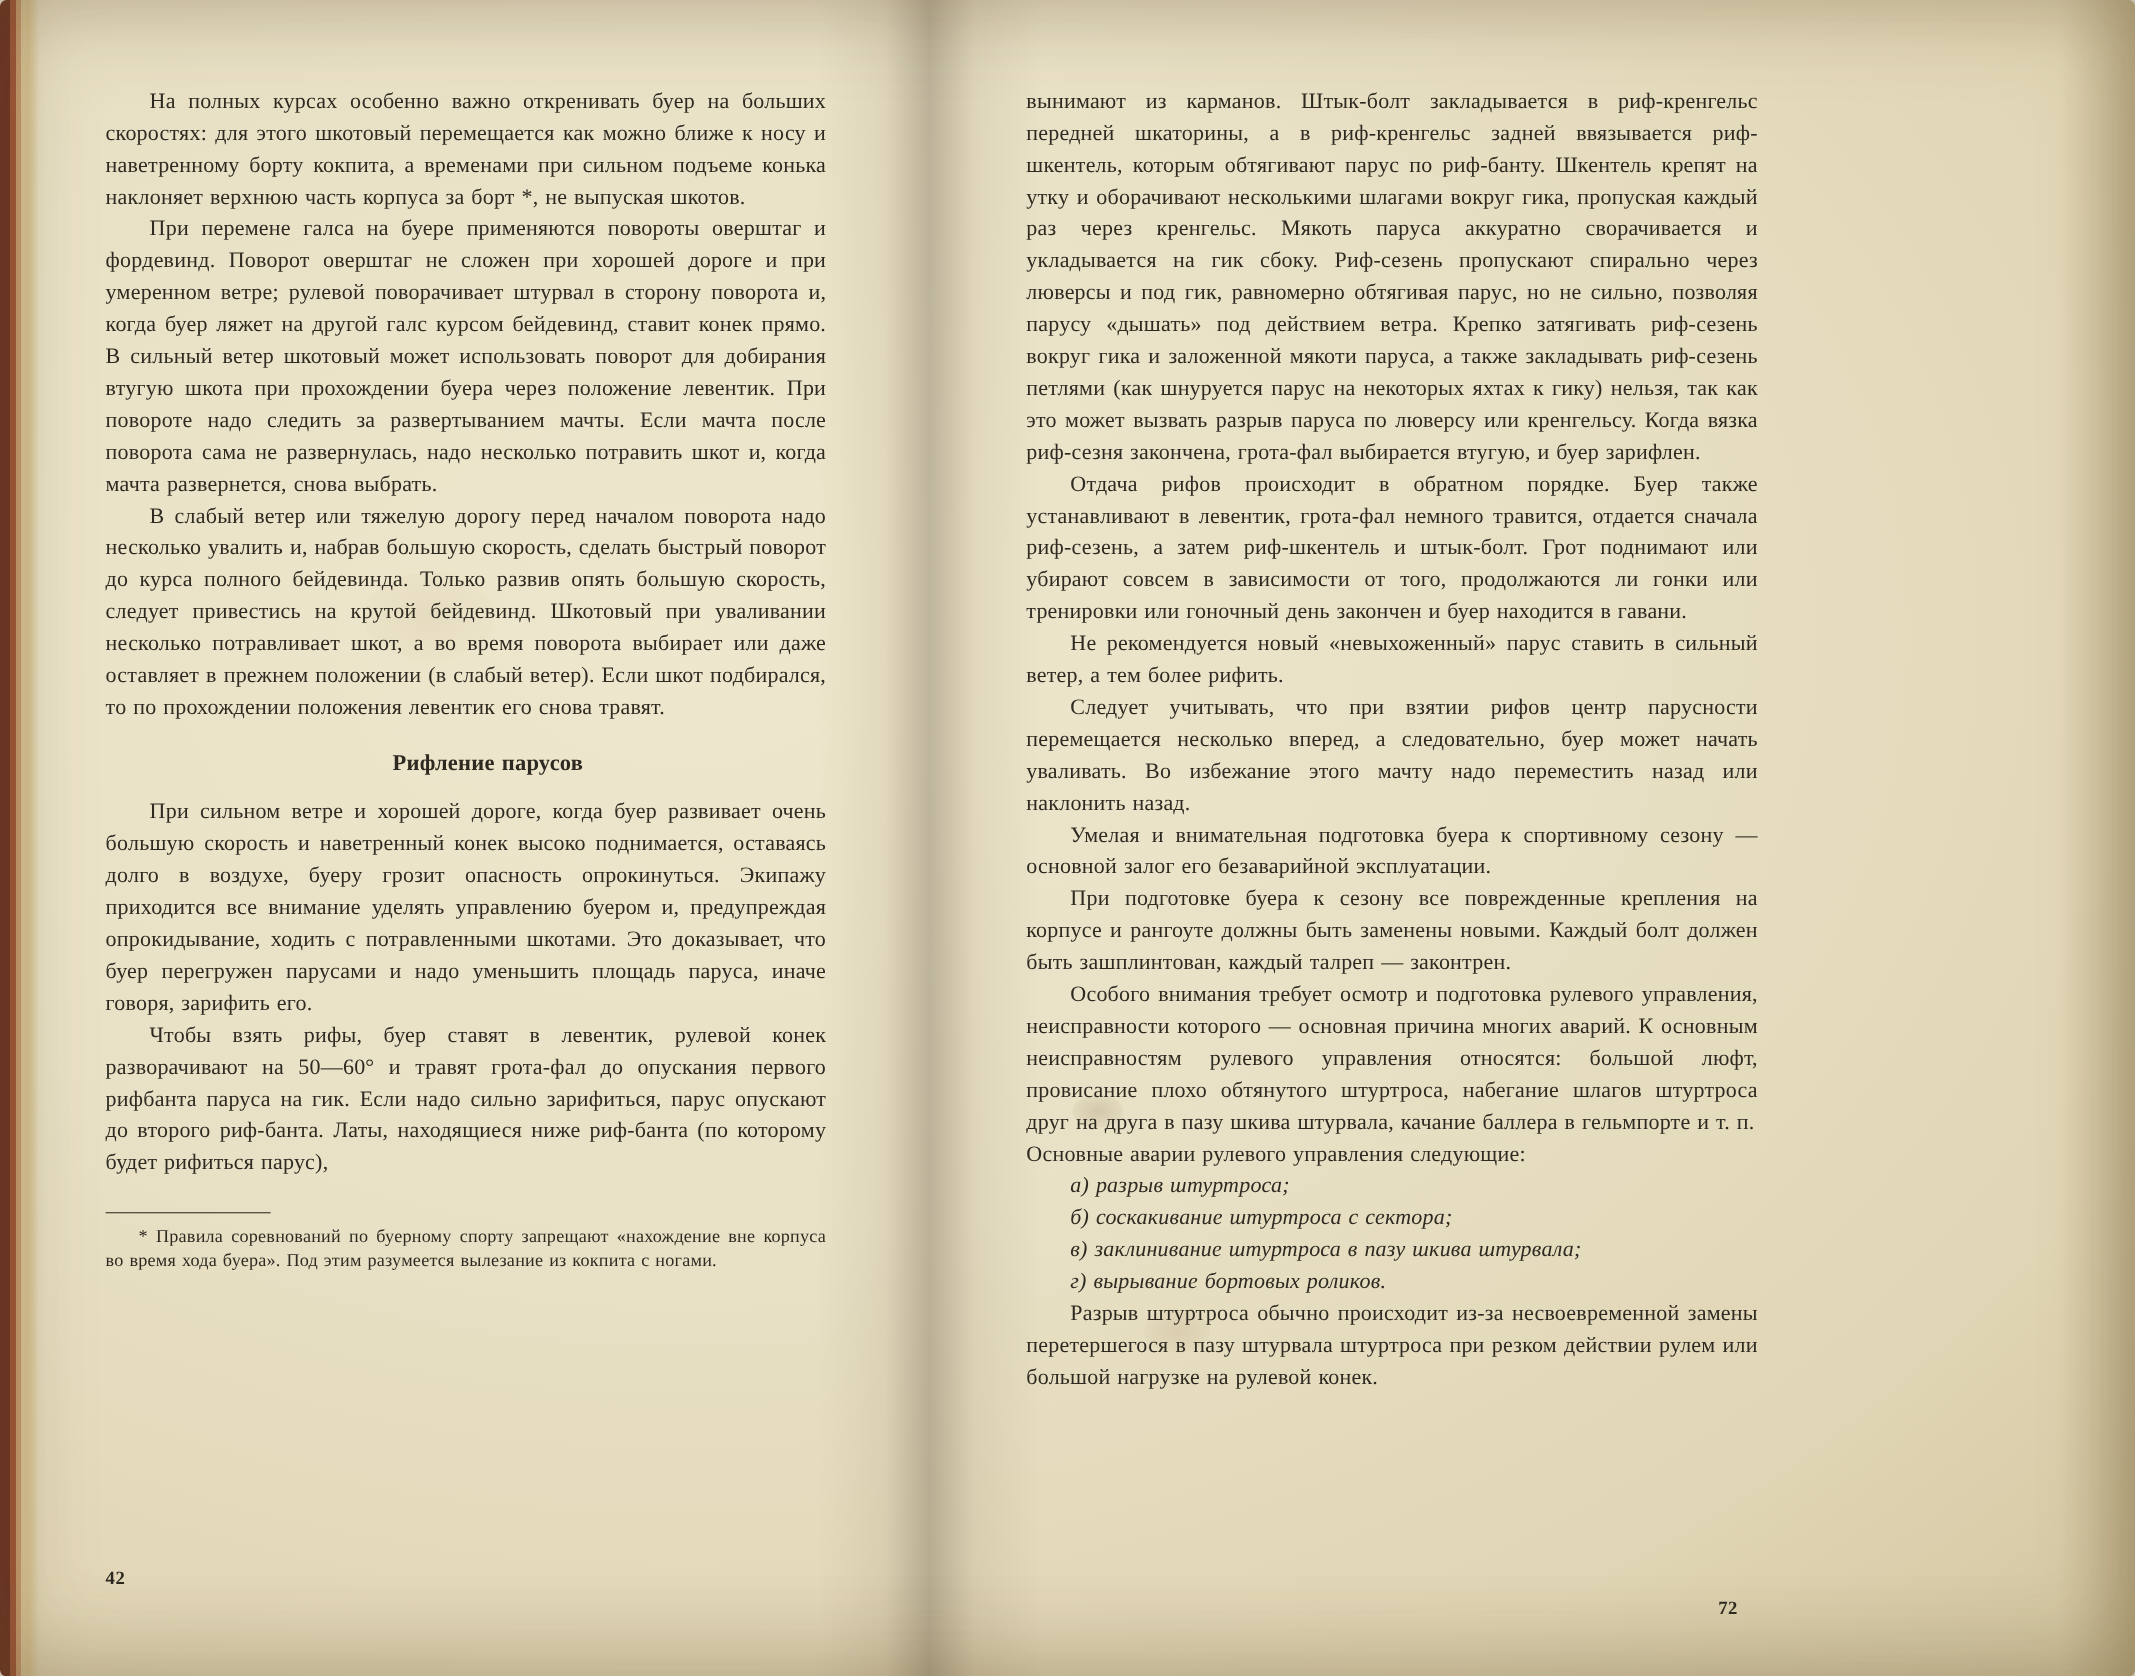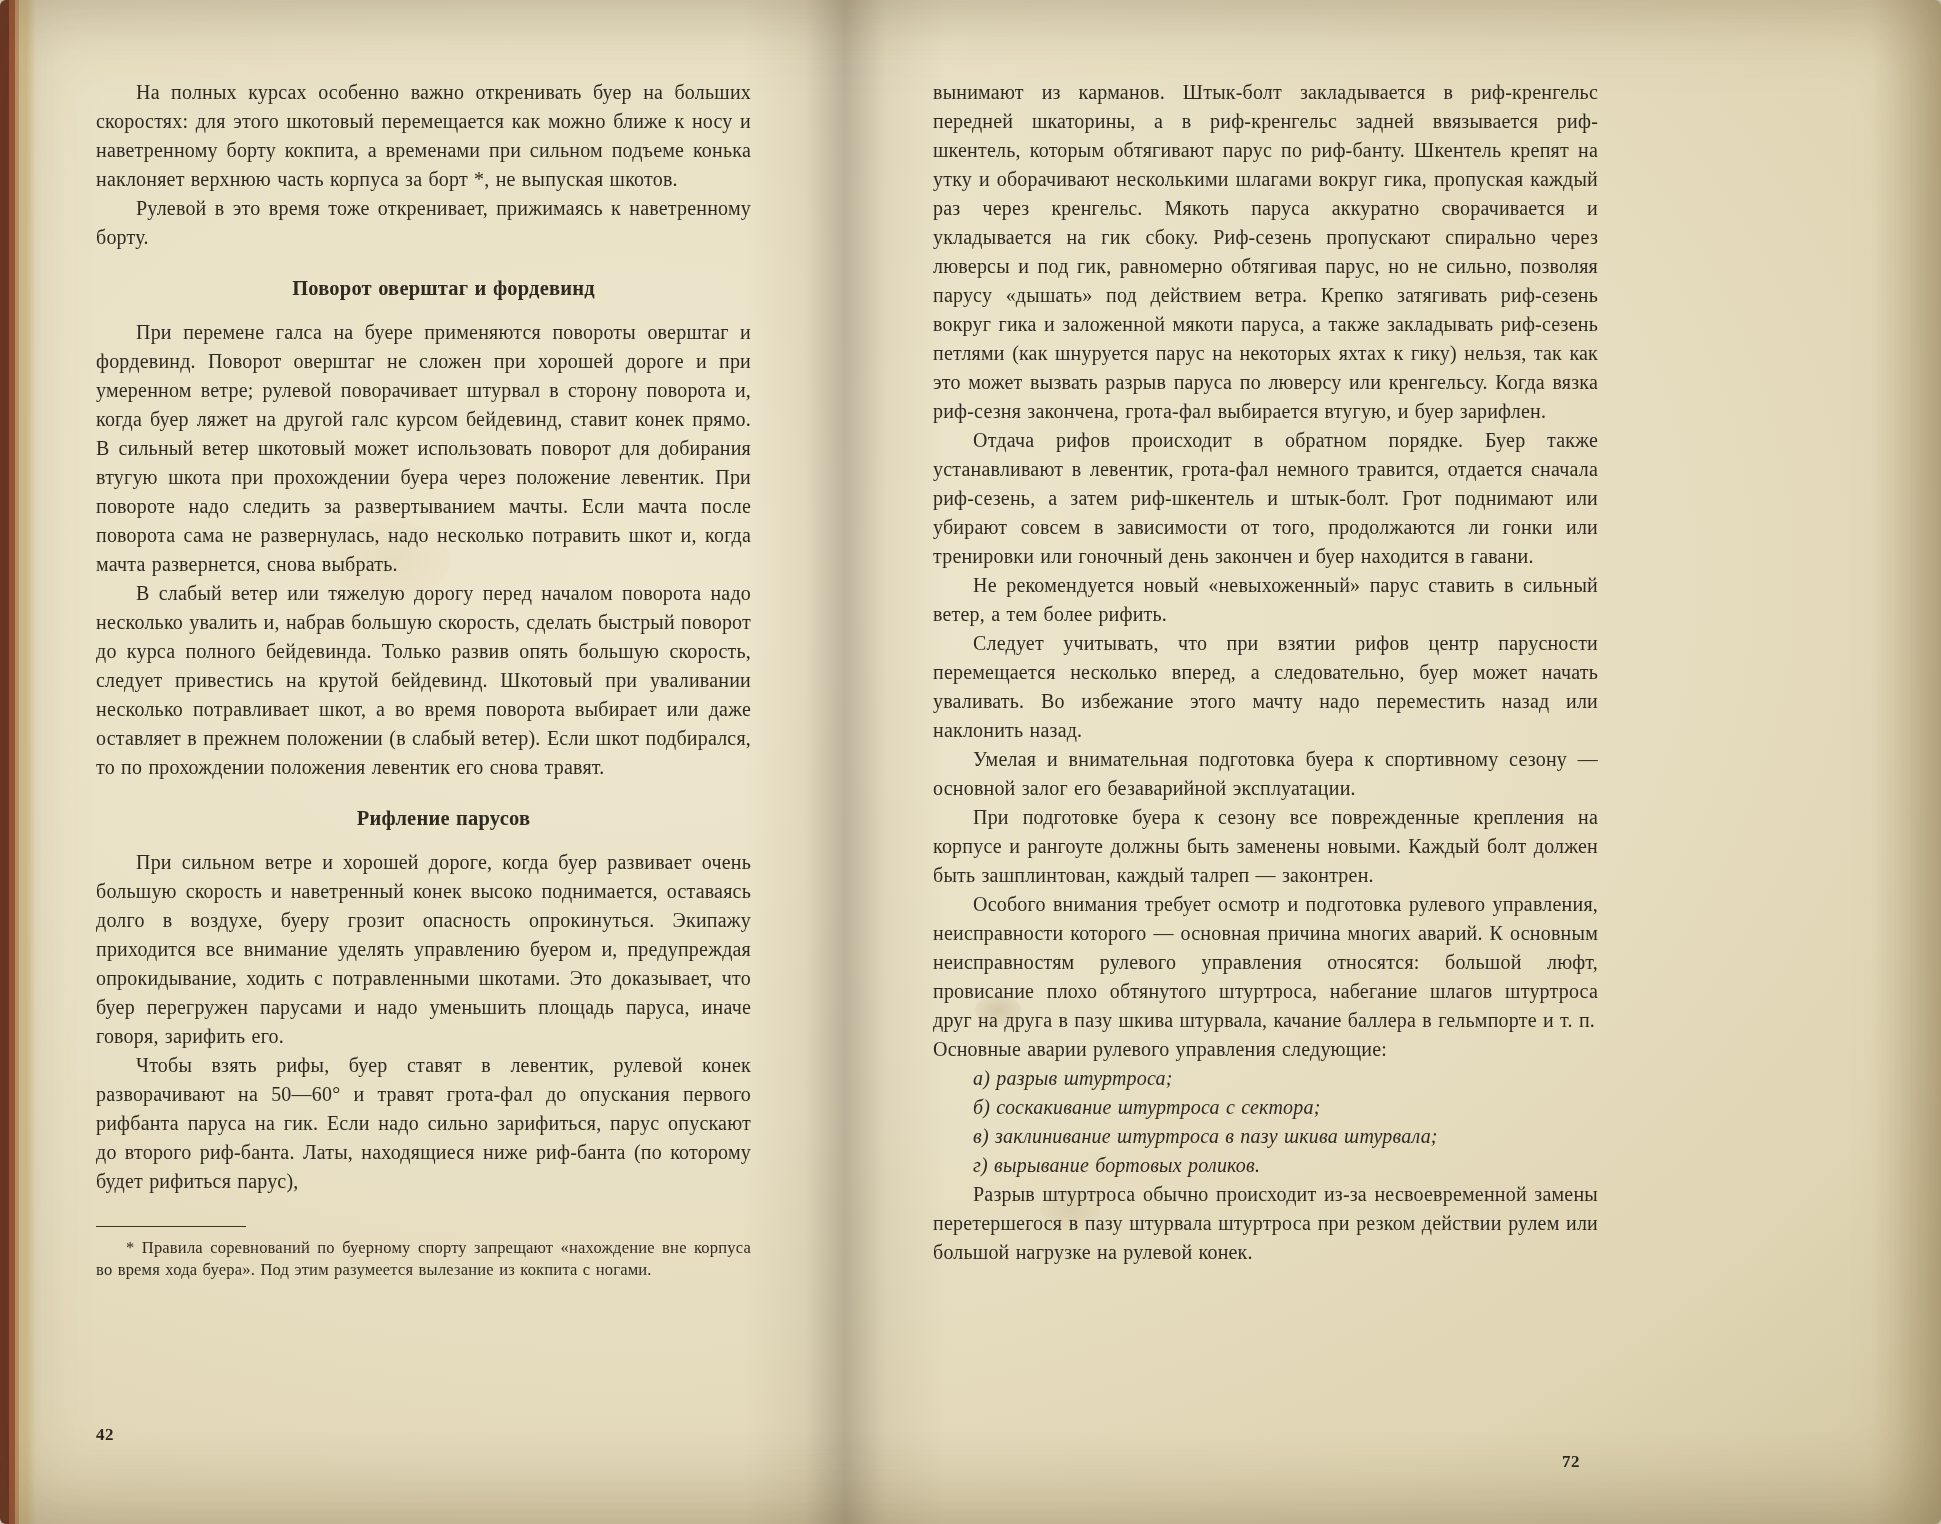--- a/index.html
+++ b/index.html
@@ -98,22 +98,20 @@
   <div class="edge-left"></div>
   <div class="gutter"></div>
   <div class="edge-right"></div>
 
   <div class="stain s1"></div>
   <div class="stain s2"></div>
   <div class="stain s3"></div>
 
   <div class="page-text left">
     <p>На полных курсах особенно важно откренивать буер на больших скоростях: для этого шкотовый перемещается как можно ближе к носу и наветренному борту кокпита, а временами при сильном подъеме конька наклоняет верхнюю часть корпуса за борт *, не выпуская шкотов.</p>
-    <p>Рулевой в это время тоже откренивает, прижимаясь к наветренному борту.</p>
-    <p class="heading">Поворот оверштаг и фордевинд</p>
     <p>При перемене галса на буере применяются повороты оверштаг и фордевинд. Поворот оверштаг не сложен при хорошей дороге и при умеренном ветре; рулевой поворачивает штурвал в сторону поворота и, когда буер ляжет на другой галс курсом бейдевинд, ставит конек прямо. В сильный ветер шкотовый может использовать поворот для добирания втугую шкота при прохождении буера через положение левентик. При повороте надо следить за развертыванием мачты. Если мачта после поворота сама не развернулась, надо несколько потравить шкот и, когда мачта развернется, снова выбрать.</p>
     <p>В слабый ветер или тяжелую дорогу перед началом поворота надо несколько увалить и, набрав большую скорость, сделать быстрый поворот до курса полного бейдевинда. Только развив опять большую скорость, следует привестись на крутой бейдевинд. Шкотовый при уваливании несколько потравливает шкот, а во время поворота выбирает или даже оставляет в прежнем положении (в слабый ветер). Если шкот подбирался, то по прохождении положения левентик его снова травят.</p>
     <p class="heading">Рифление парусов</p>
     <p>При сильном ветре и хорошей дороге, когда буер развивает очень большую скорость и наветренный конек высоко поднимается, оставаясь долго в воздухе, буеру грозит опасность опрокинуться. Экипажу приходится все внимание уделять управлению буером и, предупреждая опрокидывание, ходить с потравленными шкотами. Это доказывает, что буер перегружен парусами и надо уменьшить площадь паруса, иначе говоря, зарифить его.</p>
     <p>Чтобы взять рифы, буер ставят в левентик, рулевой конек разворачивают на 50—60° и травят грота-фал до опускания первого рифбанта паруса на гик. Если надо сильно зарифиться, парус опускают до второго риф-банта. Латы, находящиеся ниже риф-банта (по которому будет рифиться парус),</p>
     <div class="fn-rule"></div>
     <p class="footnote">* Правила соревнований по буерному спорту запрещают «нахождение вне корпуса во время хода буера». Под этим разумеется вылезание из кокпита с ногами.</p>
   </div>
   <div class="page-num left-num">42</div>
 

